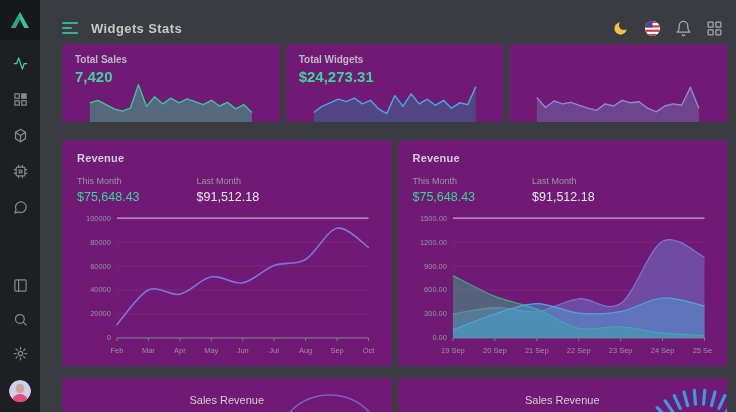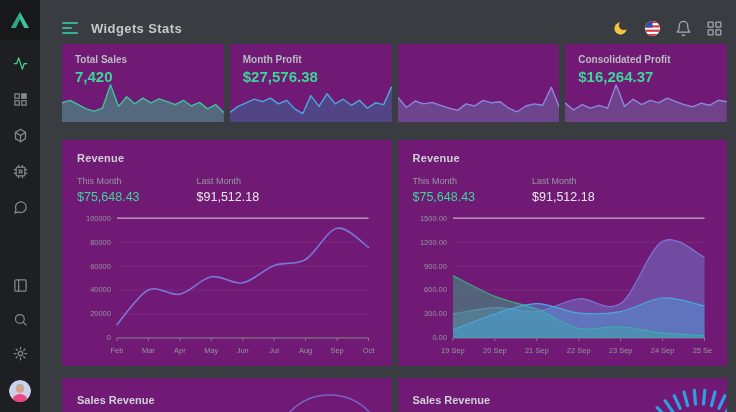--- a/index.html
+++ b/index.html
@@ -43,21 +43,21 @@
   .rev-card { flex:1; padding:12px 15px 8px 15px; display:flex; flex-direction:column; }
   .rev-title { font-size:11px; font-weight:700; color:#cfd1d4; letter-spacing:.2px; }
   .rev-sub { display:flex; gap:57px; margin-top:12px; }
   .rev-sub-label { font-size:9px; color:#95989c; }
   .rev-sub-value { font-size:12.5px; font-weight:400; margin-top:4px; }
   .rev-sub-value.green { color:#3dd598; }
   .rev-sub-value.white { color:#e9eaeb; }
   .rev-chart { flex:1; width:100%; margin-top:6px; min-height:0; }
 
   .bottom-card { flex:1; padding:16px 15px; }
-  .bottom-title { font-size:11px; font-weight:700; color:#cfd1d4; }
+  .bottom-title { font-size:11px; font-weight:400; color:#cfd1d4;text-align:center; }
   .deco { position:absolute; inset:0; width:100%; height:100%; pointer-events:none; }
 </style>
 </head>
 <body>
 
 <aside class="sidebar">
   <div class="logo">
     <svg width="22" height="22" viewBox="0 0 22 22">
       <polygon points="11,3 20,19 2,19" fill="#3bc398"></polygon>
       <polygon points="11,3 11,19 2,19" fill="#2da583"></polygon>
@@ -159,39 +159,31 @@
     <div class="row stat-row">
       <div class="card stat-card">
         <div class="stat-label">Total Sales</div>
         <div class="stat-value">7,420</div>
         <svg class="spark" viewBox="0 0 162 42">
             <path d="M0.0,22.8L8.1,20.3L16.2,24.6L24.3,28.9L32.4,31.1L40.5,28.2L48.6,4.8L56.7,26.4L64.8,16.7L72.9,23.9L81.0,18.1L89.1,22.8L97.2,18.8L105.3,21.7L113.4,24.6L121.5,20.3L129.6,26.0L137.7,22.4L145.8,28.9L153.9,24.6L162.0,32.5L162,42L0,42Z" fill="rgba(62,170,133,0.55)"></path>
             <path d="M0.0,22.8L8.1,20.3L16.2,24.6L24.3,28.9L32.4,31.1L40.5,28.2L48.6,4.8L56.7,26.4L64.8,16.7L72.9,23.9L81.0,18.1L89.1,22.8L97.2,18.8L105.3,21.7L113.4,24.6L121.5,20.3L129.6,26.0L137.7,22.4L145.8,28.9L153.9,24.6L162.0,32.5" fill="none" stroke="#3fc39a" stroke-width="1.4" stroke-linejoin="round"></path>
           </svg>
       </div>
       <div class="card stat-card">
-        <div class="stat-label">Month Profit</div>
-        <div class="stat-value">$27,576.38</div>
+        <div class="stat-label">Total Widgets</div>
+        <div class="stat-value">$24,273.31</div>
         <svg class="spark" viewBox="0 0 162 42">
             <path d="M0.0,32.5L8.1,26.4L16.2,22.8L24.3,19.2L32.4,21.7L40.5,18.1L48.6,23.9L56.7,20.3L64.8,28.9L72.9,33.6L81.0,15.6L89.1,26.4L97.2,13.8L105.3,23.9L113.4,19.2L121.5,25.3L129.6,20.3L137.7,28.2L145.8,22.8L153.9,24.6L162.0,6.6L162,42L0,42Z" fill="rgba(58,106,148,0.55)"></path>
             <path d="M0.0,32.5L8.1,26.4L16.2,22.8L24.3,19.2L32.4,21.7L40.5,18.1L48.6,23.9L56.7,20.3L64.8,28.9L72.9,33.6L81.0,15.6L89.1,26.4L97.2,13.8L105.3,23.9L113.4,19.2L121.5,25.3L129.6,20.3L137.7,28.2L145.8,22.8L153.9,24.6L162.0,6.6" fill="none" stroke="#4aa7e0" stroke-width="1.4" stroke-linejoin="round"></path>
           </svg>
       </div>
       <div class="card stat-card">
         <svg class="spark" viewBox="0 0 162 42">
             <path d="M0.0,17.4L8.5,27.5L17.1,21.0L25.6,23.9L34.1,22.4L42.6,25.3L51.2,28.2L59.7,30.4L68.2,23.9L76.7,26.0L85.3,20.3L93.8,22.8L102.3,21.7L110.8,28.2L119.4,31.8L127.9,26.0L136.4,23.9L144.9,25.3L153.5,7.3L162.0,28.2L162,42L0,42Z" fill="rgba(110,106,160,0.55)"></path>
             <path d="M0.0,17.4L8.5,27.5L17.1,21.0L25.6,23.9L34.1,22.4L42.6,25.3L51.2,28.2L59.7,30.4L68.2,23.9L76.7,26.0L85.3,20.3L93.8,22.8L102.3,21.7L110.8,28.2L119.4,31.8L127.9,26.0L136.4,23.9L144.9,25.3L153.5,7.3L162.0,28.2" fill="none" stroke="#8d87e2" stroke-width="1.4" stroke-linejoin="round"></path>
-          </svg>
-      </div>
-      <div class="card stat-card">
-        <div class="stat-label">Consolidated Profit</div>
-        <div class="stat-value">$16,264.37</div>
-        <svg class="spark" viewBox="0 0 162 42">
-            <path d="M0.0,22.8L8.5,30.0L17.1,24.6L25.6,28.2L34.1,25.3L42.6,28.2L51.2,4.8L59.7,26.4L68.2,19.2L76.7,24.6L85.3,20.3L93.8,22.8L102.3,18.1L110.8,21.7L119.4,24.6L127.9,26.8L136.4,23.2L144.9,25.3L153.5,20.3L162.0,21.7L162,42L0,42Z" fill="rgba(110,106,160,0.5)"></path>
-            <path d="M0.0,22.8L8.5,30.0L17.1,24.6L25.6,28.2L34.1,25.3L42.6,28.2L51.2,4.8L59.7,26.4L68.2,19.2L76.7,24.6L85.3,20.3L93.8,22.8L102.3,18.1L110.8,21.7L119.4,24.6L127.9,26.8L136.4,23.2L144.9,25.3L153.5,20.3L162.0,21.7" fill="none" stroke="#8d87e2" stroke-width="1.4" stroke-linejoin="round"></path>
           </svg>
       </div>
     </div>
 
     <div class="row chart-row">
       <div class="card rev-card">
         <div class="rev-title">Revenue</div>
         <div class="rev-sub">
           <div>
             <div class="rev-sub-label">This Month</div>

